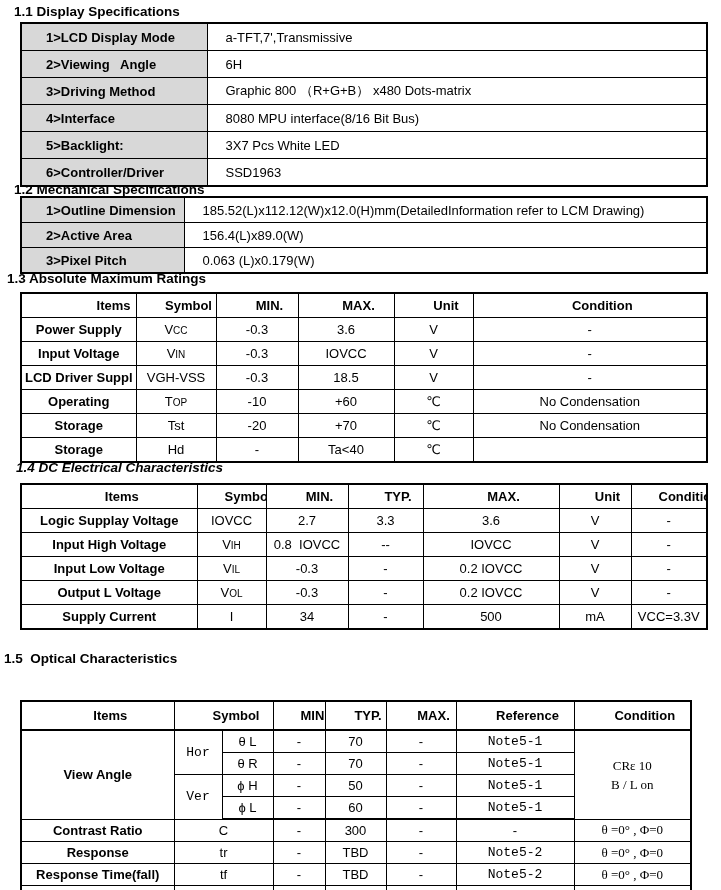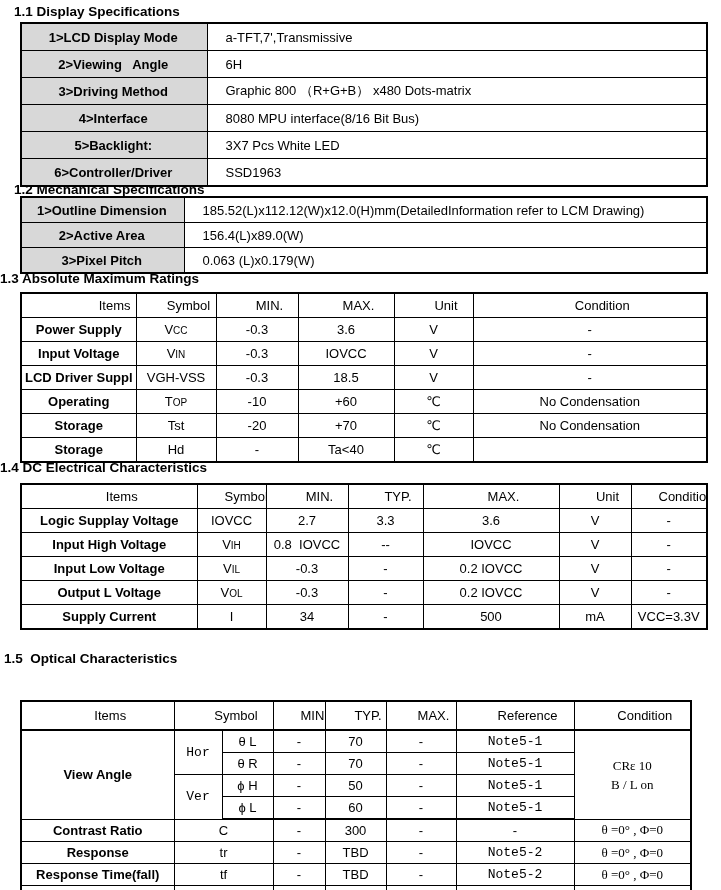--- a/index.html
+++ b/index.html
@@ -4,47 +4,47 @@
 <style>
   html,body{margin:0;padding:0;}
   body{width:721px;height:890px;background:#ffffff;color:#000;
        font-family:"Liberation Sans","DejaVu Sans",sans-serif;position:relative;overflow:hidden;}
   .page{position:absolute;inset:0;}
   .hd{position:absolute;font-weight:bold;font-size:13.5px;white-space:pre;}
   table.t{position:absolute;border-collapse:collapse;table-layout:fixed;border:2px solid #000;}
   table.t td{border:1px solid #000;font-size:13px;padding:0 2px;text-align:center;
              vertical-align:middle;overflow:hidden;white-space:nowrap;}
   
-  .kv td.lbl{background:#d8d8d8;font-weight:bold;text-align:center;padding-left:0;white-space:pre;}
+  .kv td.lbl{background:#d8d8d8;font-weight:bold;text-align:left;padding-left:24px;white-space:pre;}
   .kv td.val{text-align:left;padding-left:18px;}
   #t1 td{height:26px;}
   #t2 td{height:24px;margin-top:12px;}
   #t3 td,#t4 td{height:23px;}
   #t5 td{height:21px;}
   #t5 tr.hdr td{height:27px;}
-  tr.hdr td{font-weight:normal;padding-left:27px;}
+  tr.hdr td{font-weight:bold;padding-left:27px;}
   td.item{font-weight:bold;}
   #t3 tr.hdr td.items{text-align:right;padding-right:5px;}
   .mono{font-family:"Liberation Mono","DejaVu Sans Mono",monospace;font-size:12px;}
   .serif{font-family:"Liberation Serif","DejaVu Serif",serif;font-size:12.5px;}
   .sub{font-size:10px;letter-spacing:0;}
   .cond-va div{line-height:19px;font-size:13px;}
   sup{font-size:9px;}
   tr.thick-b td{border-bottom-width:2px;}
   #t5 tr.hdr td{border-bottom-width:2px;}
 </style>
 </head>
 <body>
 
 <div class="page">
 
   <div class="hd" style="left:14px;top:4px;">1.1 Display Specifications</div>
   <div class="hd" style="left:14px;top:182px;">1.2 Mechanical Specifications</div>
-  <div class="hd" style="left:0px;top:271px;">1.3 Absolute Maximum Ratings</div>
-  <div class="hd" style="left:0px;top:460px;">1.4 DC Electrical Characteristics</div>
+  <div class="hd" style="left:7px;top:271px;">1.3 Absolute Maximum Ratings</div>
+  <div class="hd" style="left:16px;top:460px;font-style:italic;">1.4 DC Electrical Characteristics</div>
   <div class="hd" style="left:4px;top:651px;">1.5  Optical Characteristics</div>
 
   <table class="t kv" id="t1" style="left:20px;top:22px;width:688px;">
     <colgroup>
         <col style="width:186px;">
         <col>
       </colgroup>
     <tbody>
         <tr>
           <td class="lbl">1&gt;LCD Display Mode</td>

